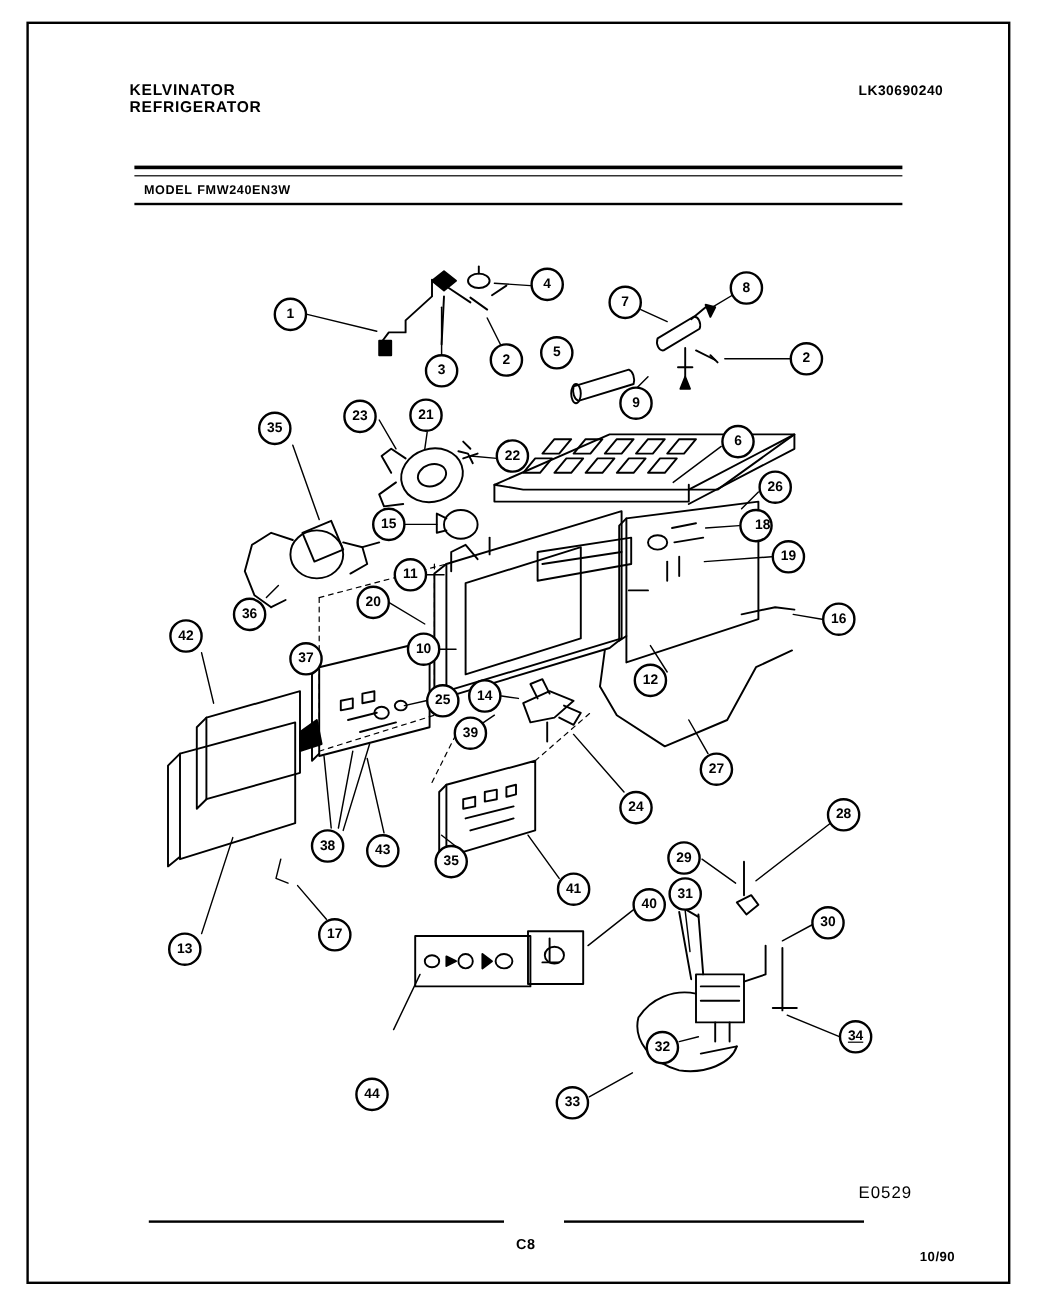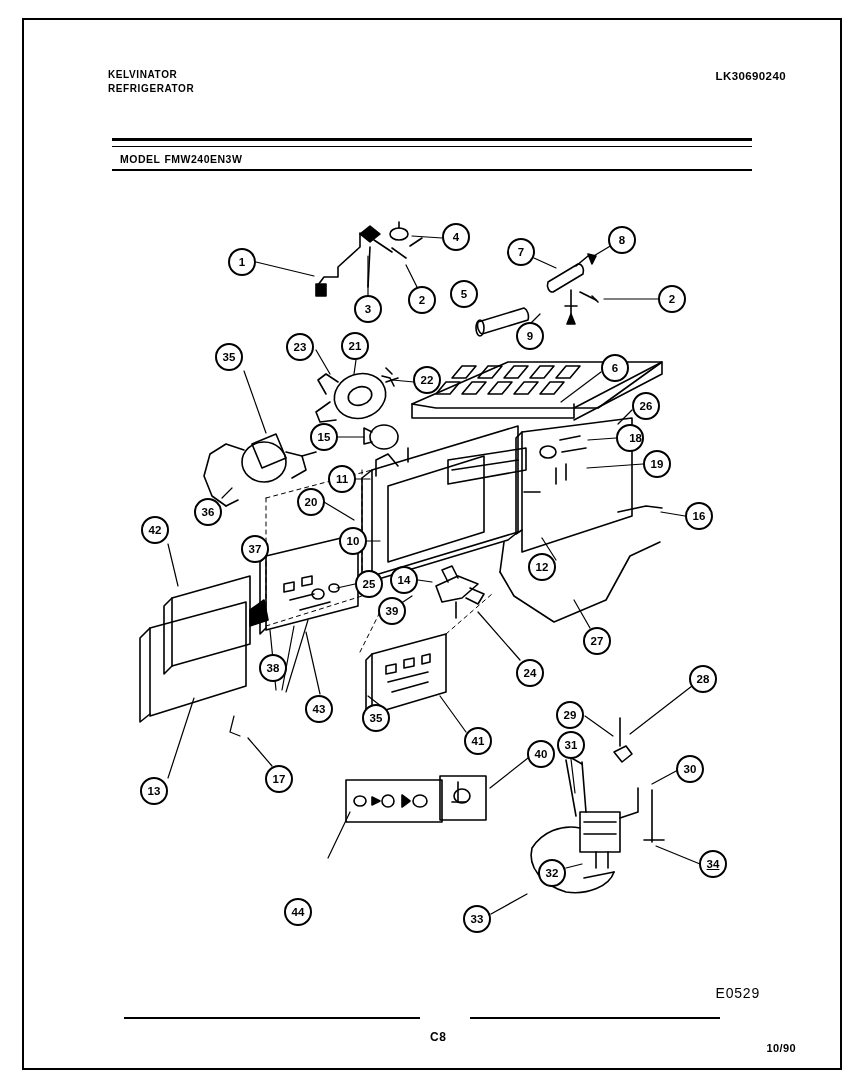--- a/index.html
+++ b/index.html
@@ -27,21 +27,21 @@
     width: 820px;
     height: 1052px;
     border: 2px solid #000;
     box-sizing: border-box;
   }
   
   .brand {
     position: absolute;
     left: 108px;
     top: 68px;
-    font-size: 10px;
+    font-size: 13px;
     font-weight: bold;
     letter-spacing: 0.6px;
     line-height: 14px;
   }
   .brand div { white-space: nowrap; }
   .catalog-title {
     position: absolute;
     left: 340px;
     top: 66px;
     font-size: 15px;
@@ -419,28 +419,28 @@
       <div class="callout" style="left: 681px; top: 661px;">28</div>
       <div class="callout" style="left: 548px; top: 697px;">29</div>
       <div class="callout" style="left: 668px; top: 751px;">30</div>
       <div class="callout" style="left: 549px; top: 727px;">31</div>
       <div class="callout" style="left: 530px; top: 855px;">32</div>
       <div class="callout" style="left: 455px; top: 901px;">33</div>
       <div class="callout" style="left: 691px; top: 846px; text-decoration: underline;">34</div>
       <div class="callout" style="left: 207px; top: 339px;">35</div>
       <div class="callout" style="left: 186px; top: 494px;">36</div>
       <div class="callout" style="left: 233px; top: 531px;">37</div>
-      <div class="callout" style="left: 251px; top: 650px;">38</div>
+      <div class="callout" style="left: 251px; top: 687px;">38</div>
       <div class="callout" style="left: 370px; top: 593px;">39</div>
       <div class="callout" style="left: 354px; top: 700px;">35</div>
       <div class="callout" style="left: 519px; top: 736px;">40</div>
       <div class="callout" style="left: 456px; top: 723px;">41</div>
       <div class="callout" style="left: 133px; top: 512px;">42</div>
       <div class="callout" style="left: 297px; top: 691px;">43</div>
-      <div class="callout" style="left: 276px; top: 852px; margin-top: 28px;">44</div>
+      <div class="callout" style="left: 288px; top: 852px; margin-top: 28px;">44</div>
     </div>
 
   <div class="figure-code">E0529</div>
   <div class="footer-rule-left"></div>
   <div class="footer-rule-right"></div>
   <div class="page-code">C8</div>
   <div class="date-code">10/90</div>
 </div>
 
 </body></html>

